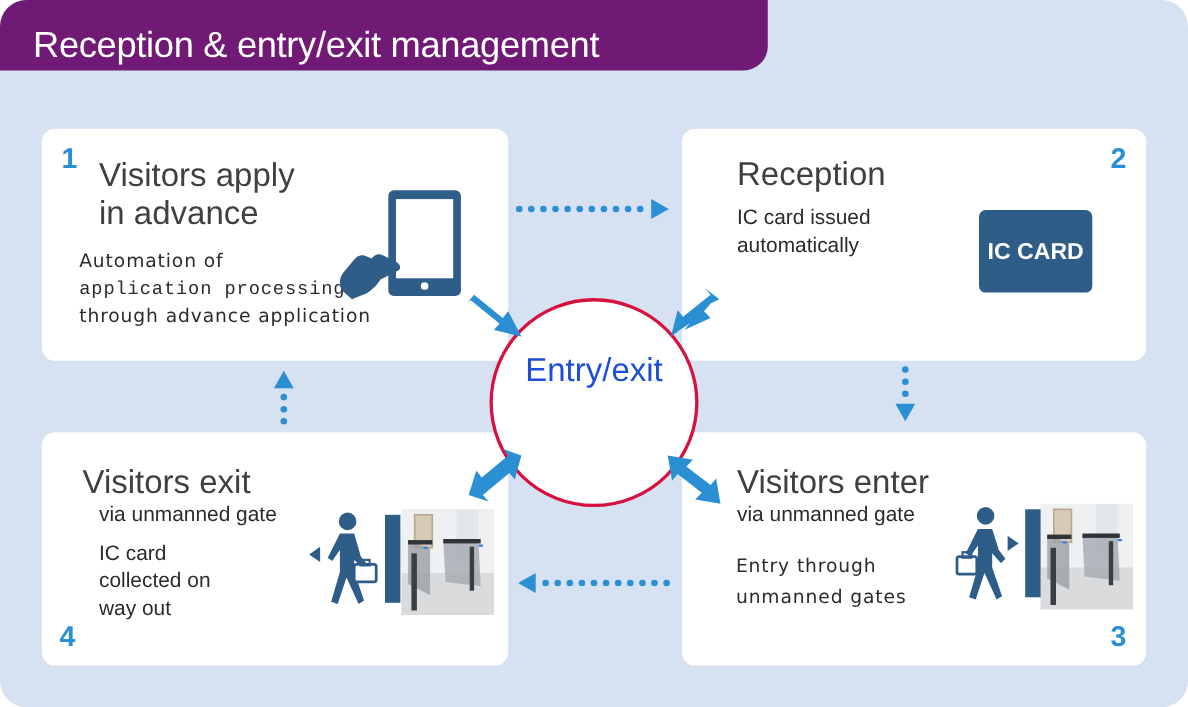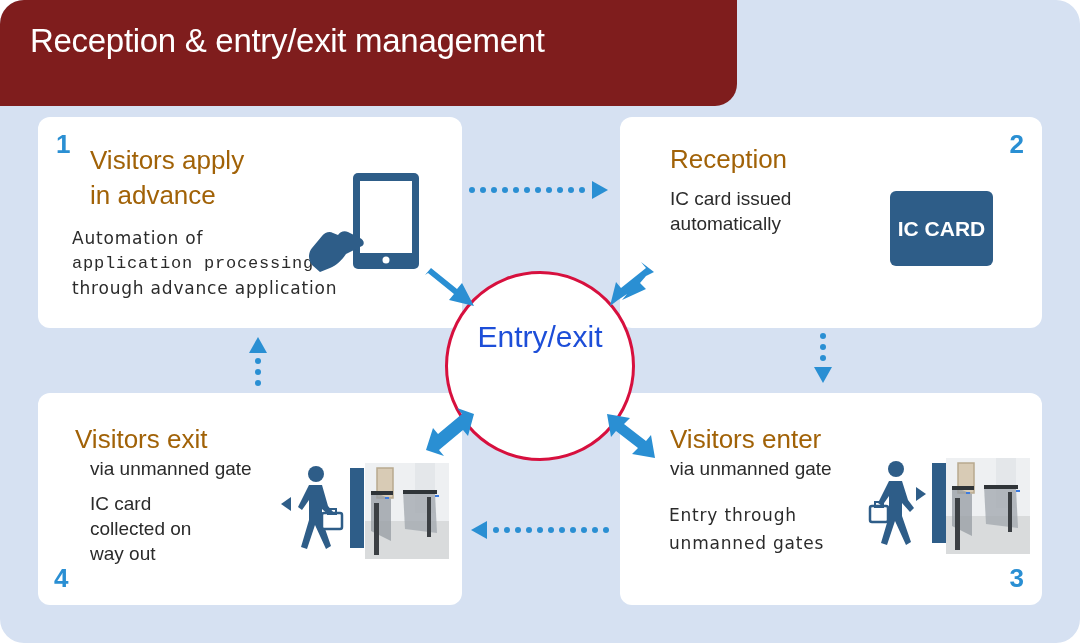--- a/index.html
+++ b/index.html
@@ -1,27 +1,27 @@
 <!DOCTYPE html>
 <html><head>
 <meta charset="utf-8">
 <style>
   html, body { margin: 0; padding: 0; }
   body { width: 1080px; height: 643px; background: #ffffff; position: relative; overflow: hidden;
          font-family: "DejaVu Sans", sans-serif; color: #2b2b2b; }
   .frame { position: absolute; left: 0; top: 0; width: 1080px; height: 643px; background: #d6e1f2; border-radius: 24px; }
-  .title-bar { position: absolute; left: 0; top: 0; width: 698px; height: 106px; background: #7f1d1d; border-radius: 0 0 22px 0; border-top-left-radius: 24px; padding-left: 39px; }
+  .title-bar { position: absolute; left: 0; top: 0; width: 698px; height: 64px; background: #701a75; border-radius: 0 0 22px 0; border-top-left-radius: 24px; }
   .title-text { position: absolute; left: 30px; top: 22px; font-size: 33px; color: #ffffff; letter-spacing: -0.3px; white-space: nowrap; font-family: "Liberation Sans", sans-serif; }
   .card { position: absolute; background: #ffffff; border-radius: 12px; }
   #card1 { left: 38px; top: 117px; width: 424px; height: 211px; }
   #card2 { left: 620px; top: 117px; width: 422px; height: 211px; }
   #card3 { left: 620px; top: 393px; width: 422px; height: 212px; }
   #card4 { left: 38px; top: 393px; width: 424px; height: 212px; }
   .num { position: absolute; font-size: 26px; font-weight: bold; color: #2a8fd3; font-family: "Liberation Sans", sans-serif; }
-  .heading { position: absolute; font-size: 26px; color: #a16207; line-height: 34px; white-space: nowrap; font-family: "Liberation Sans", sans-serif; }
+  .heading { position: absolute; font-size: 30px; color: #404040; line-height: 34px; white-space: nowrap; font-family: "Liberation Sans", sans-serif; }
   .sub { position: absolute; font-size: 19px; color: #2b2b2b; line-height: 25px; white-space: nowrap; font-family: "Liberation Sans", sans-serif; }
   .desc { position: absolute; font-size: 17px; color: #2b2b2b; line-height: 25px; white-space: nowrap; letter-spacing: 0.8px; font-family: "DejaVu Sans", sans-serif; }
   .ic-card { position: absolute; left: 890px; top: 191px; width: 103px; height: 75px; background: #2e5d88; border-radius: 6px; display: flex; align-items: center; justify-content: center; color: #ffffff; font-weight: bold; font-size: 21px; font-family: "Liberation Sans", sans-serif; }
   .center-circle { position: absolute; left: 445px; top: 271px; width: 190px; height: 190px; border: 3px solid #d7103e; border-radius: 50%; background: #ffffff; box-sizing: border-box; }
   .center-text { position: absolute; left: 445px; top: 318px; width: 190px; text-align: center; font-size: 30px; line-height: 38px; color: #1d4ed8; font-family: "Liberation Sans", sans-serif; }
   svg.overlay { position: absolute; left: 0; top: 0; }
   .photo { position: absolute; width: 84px; height: 96px; background: linear-gradient(180deg, #e9ecef 0%, #dfe3e6 45%, #cfd2d2 100%); overflow: hidden; }
 </style>
 </head>
 <body>

